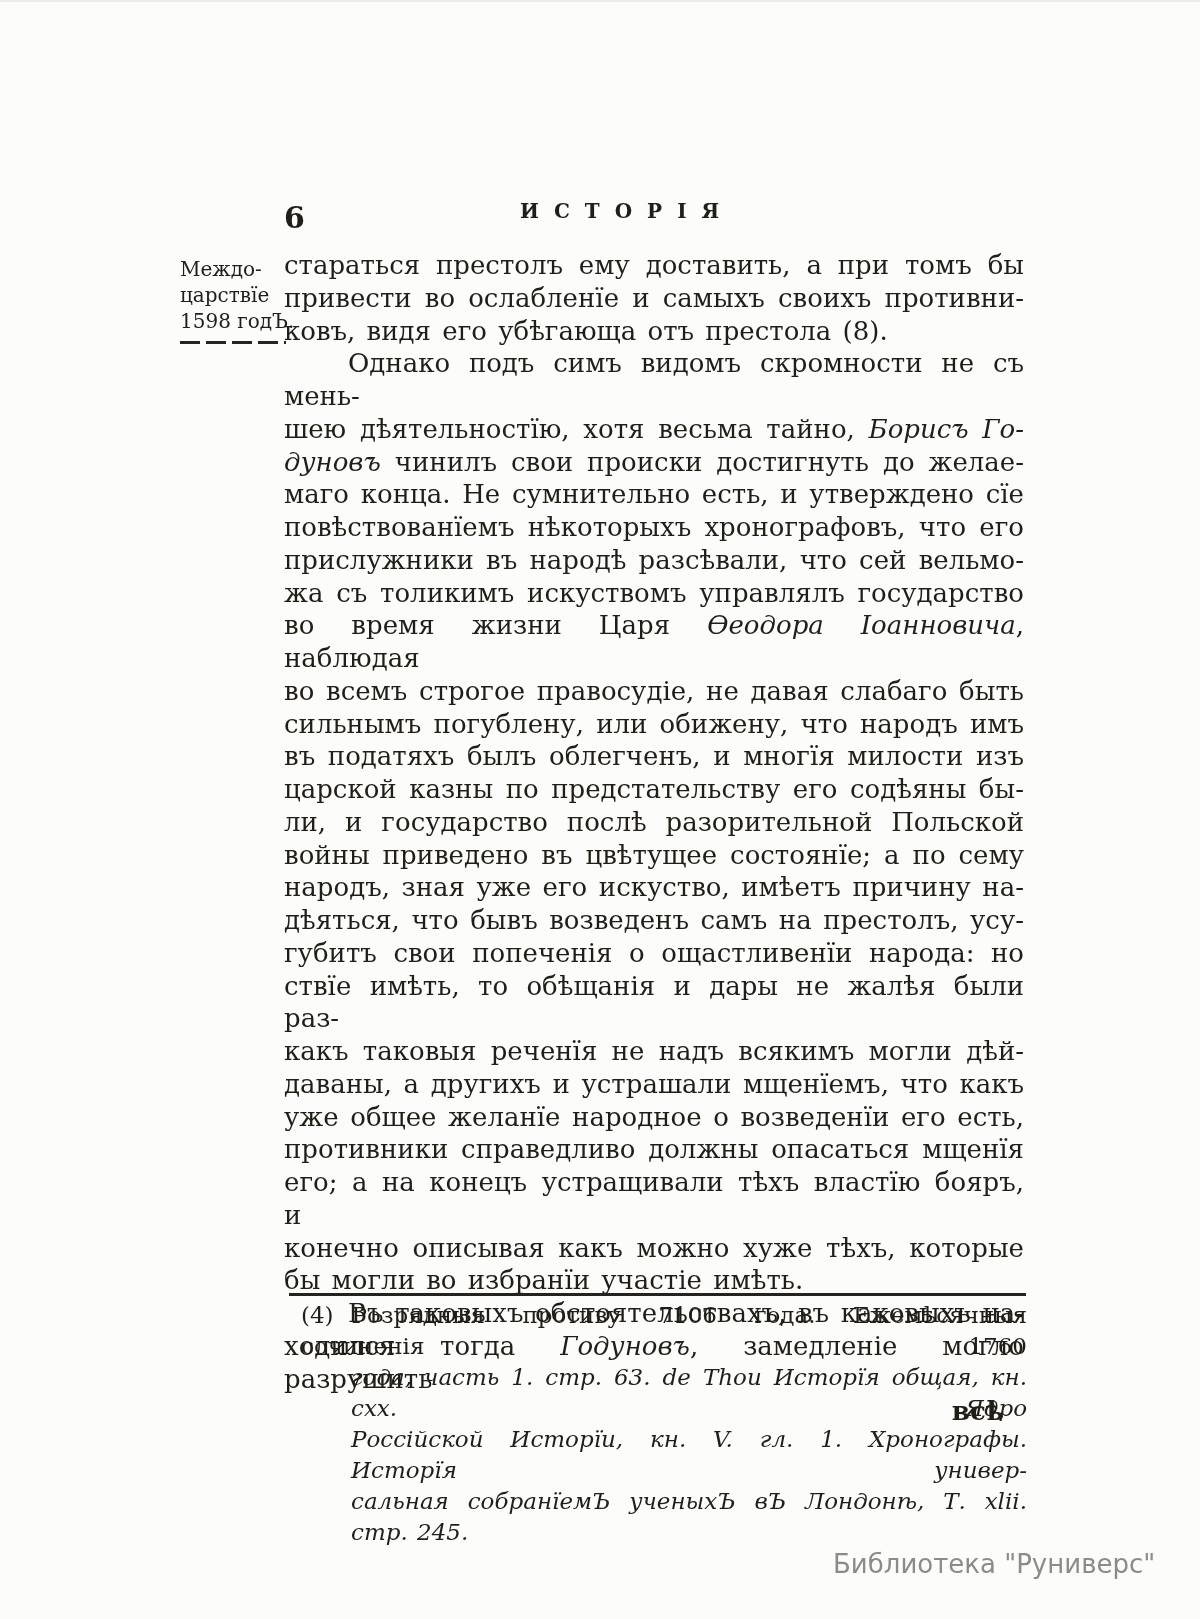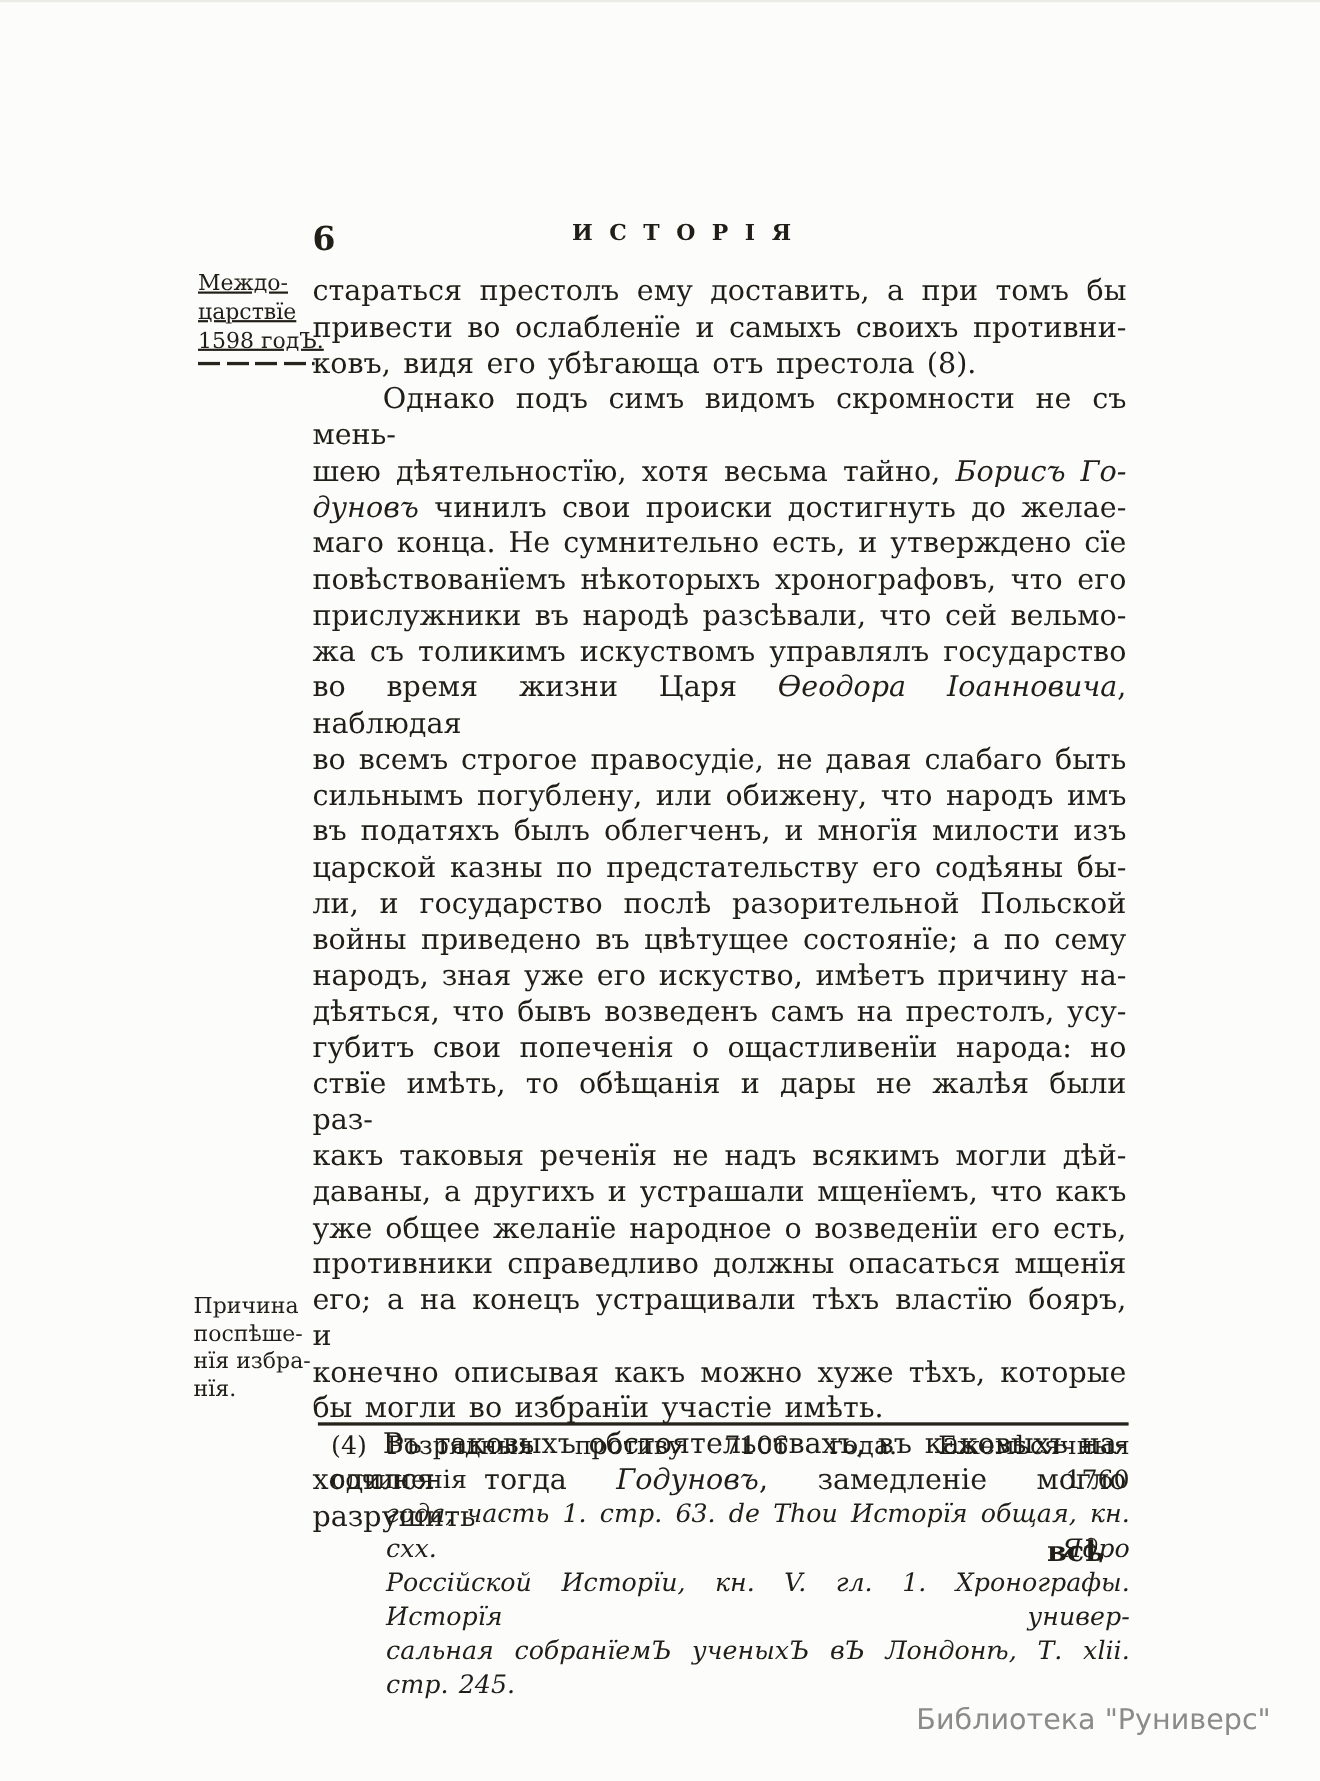--- a/index.html
+++ b/index.html
@@ -23,21 +23,21 @@
   .running-header {
     position:absolute; left:520px; top:199px;
     font-size:20px; font-weight:bold; letter-spacing:15px;
     white-space:nowrap;
   }
   
   .margin-note {
     position:absolute; width:118px;
     font-size:20px; line-height:26px;
   }
-  .margin-note.n1 { left:180px; top:244px;text-decoration:underline; }
+  .margin-note.n1 { left:180px; top:256px; }
   .margin-note.n2 { left:176px; top:1175px; line-height:25px; }
   .mn-line { text-align:left; }
   .mn-underline {
     margin-top:7px; width:106px; height:3px;
     background:repeating-linear-gradient(90deg,#27241e 0 20px,transparent 20px 26px);
   }
   
   .body-text {
     position:absolute; left:284px; top:249px; width:740px;
     font-size:26px; line-height:32.75px;
@@ -79,28 +79,20 @@
 
   <aside class="margin-note n1">
     <div>
         <div class="mn-line"><span>Междо-</span></div>
         <div class="mn-line"><span>царствїе</span></div>
         <div class="mn-line"><span>1598 годЪ.</span></div>
       </div>
     <div class="mn-underline"></div>
   </aside>
 
-  <aside class="margin-note n2">
-    <div>
-        <div class="mn-line"><span>Причина</span></div>
-        <div class="mn-line"><span>поспѣше-</span></div>
-        <div class="mn-line"><span>нїя избра-</span></div>
-        <div class="mn-line"><span>нїя.</span></div>
-      </div>
-  </aside>
 
   <main class="body-text">
       <div class="line"><span>стараться престолъ ему доставить, а при томъ бы</span></div>
       <div class="line"><span>привести во ослабленїе и самыхъ своихъ противни-</span></div>
       <div class="line no-stretch"><span>ковъ, видя его убѣгающа отъ престола (8).</span></div>
       <div class="line indent"><span>Однако подъ симъ видомъ скромности не съ мень-</span></div>
       <div class="line"><span>шею дѣятельностїю, хотя весьма тайно, </span><span class="it">Борисъ Го-</span></div>
       <div class="line"><span class="it">дуновъ</span><span> чинилъ свои происки достигнуть до желае-</span></div>
       <div class="line"><span>маго конца. Не сумнительно есть, и утверждено сїе</span></div>
       <div class="line"><span>повѣствованїемъ нѣкоторыхъ хронографовъ, что его</span></div>

